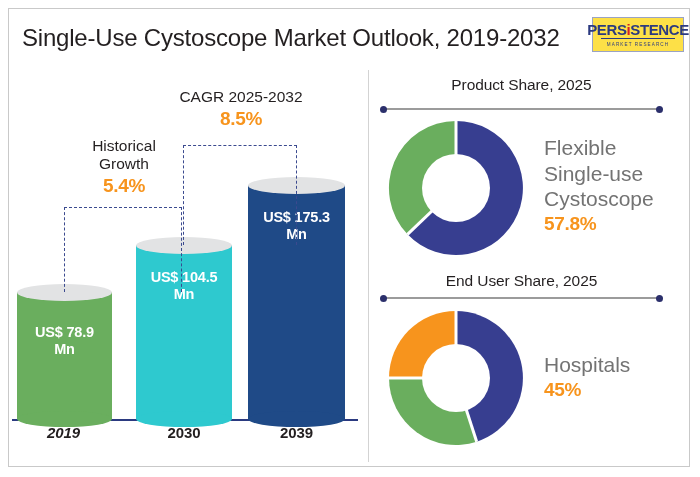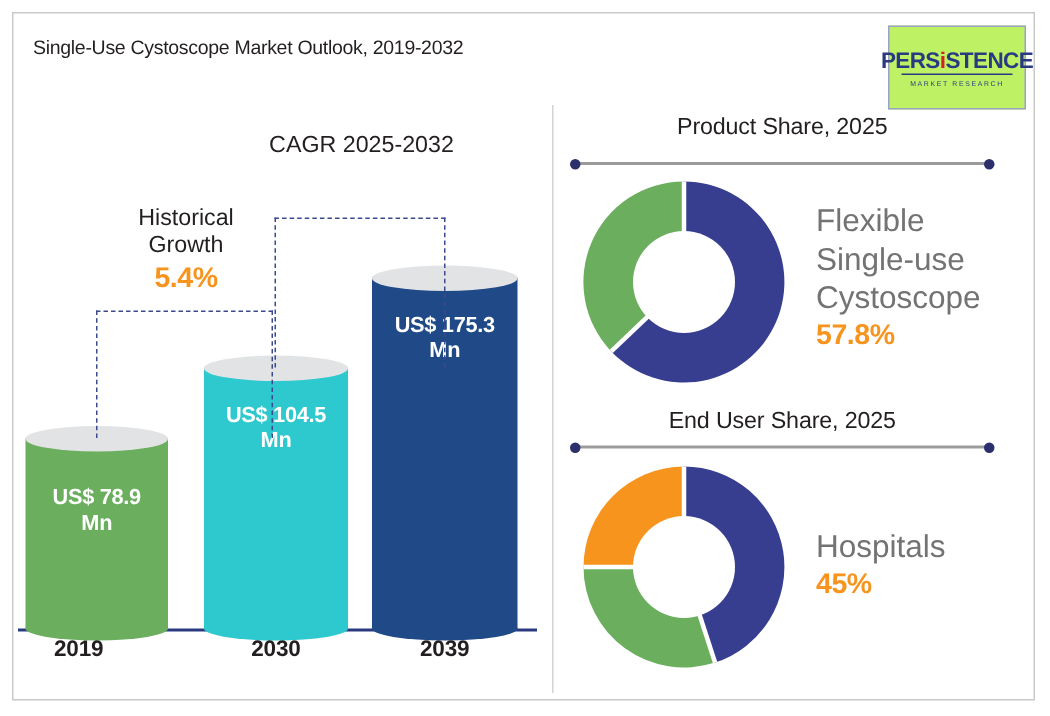--- a/index.html
+++ b/index.html
@@ -27,35 +27,35 @@
     box-sizing: border-box;
     background: #ffffff;
   }
 
   
   .title {
     position: absolute;
     left: 22px;
     top: 24px;
     width: 560px;
-    font-size: 13px;
+    font-size: 24px;
     font-weight: 400;
     letter-spacing: -0.2px;
     color: #231f20;
     white-space: nowrap;
   }
   .logo-box {
     position: absolute;
     left: 592px;
     top: 17px;
     width: 92px;
-    height: 56px;
+    height: 35px;
     border: 1px solid #9aa3c4;
     box-sizing: border-box;
-    background: #bef264;
+    background: #fde047;
     display: flex;
     flex-direction: column;
     align-items: center;
     justify-content: center;
   }
   .logo-word {
     font-size: 15px;
     font-weight: 700;
     letter-spacing: -0.4px;
     color: #2b3a80;
@@ -247,34 +247,35 @@
   </div>
 
   <div class="bar" style="left:248px; top:177px; width:97px; height:242px;">
     <div class="body" style="top:8px; height:234px; background:#1f4a87;"></div>
     <div class="base" style="background:#1f4a87;"></div>
     <div class="cap"></div>
     <div class="value" style="top:32px; white-space:pre-line;">US$ 175.3
 Mn</div>
   </div>
 
-  <div class="year" style="left:5px; width:95px;">2019</div>
+  <div class="year" style="left:16px; width:95px;font-style:italic;">2019</div>
   <div class="year" style="left:136px; width:96px;">2030</div>
   <div class="year" style="left:248px; width:97px;">2039</div>
 
   <div class="bracket" style="left:64px; top:207px; width:118px; height:85px;"></div>
   <div class="ann" style="left:63px; top:137px; width:122px;">
     <div class="lbl">Historical
 Growth</div>
     <div class="pct">5.4%</div>
   </div>
 
   <div class="bracket" style="left:183px; top:145px; width:114px; height:100px;"></div>
   <div class="ann" style="left:170px; top:88px; width:142px;">
     <div class="lbl">CAGR 2025-2032</div>
+    <div class="pct">8.5%</div>
   </div>
 
   <div class="panel-title" style="left:383px; top:76px; width:277px;">Product Share, 2025</div>
   <div class="rule" style="left:383px; top:108px; width:277px;">
     <span class="dot l"></span>
     <span class="dot r"></span>
   </div>
 
   <div class="donut" style="left:386px; top:118px; width:140px; height:140px;">
     <svg width="140" height="140" viewBox="0 0 140 140">

